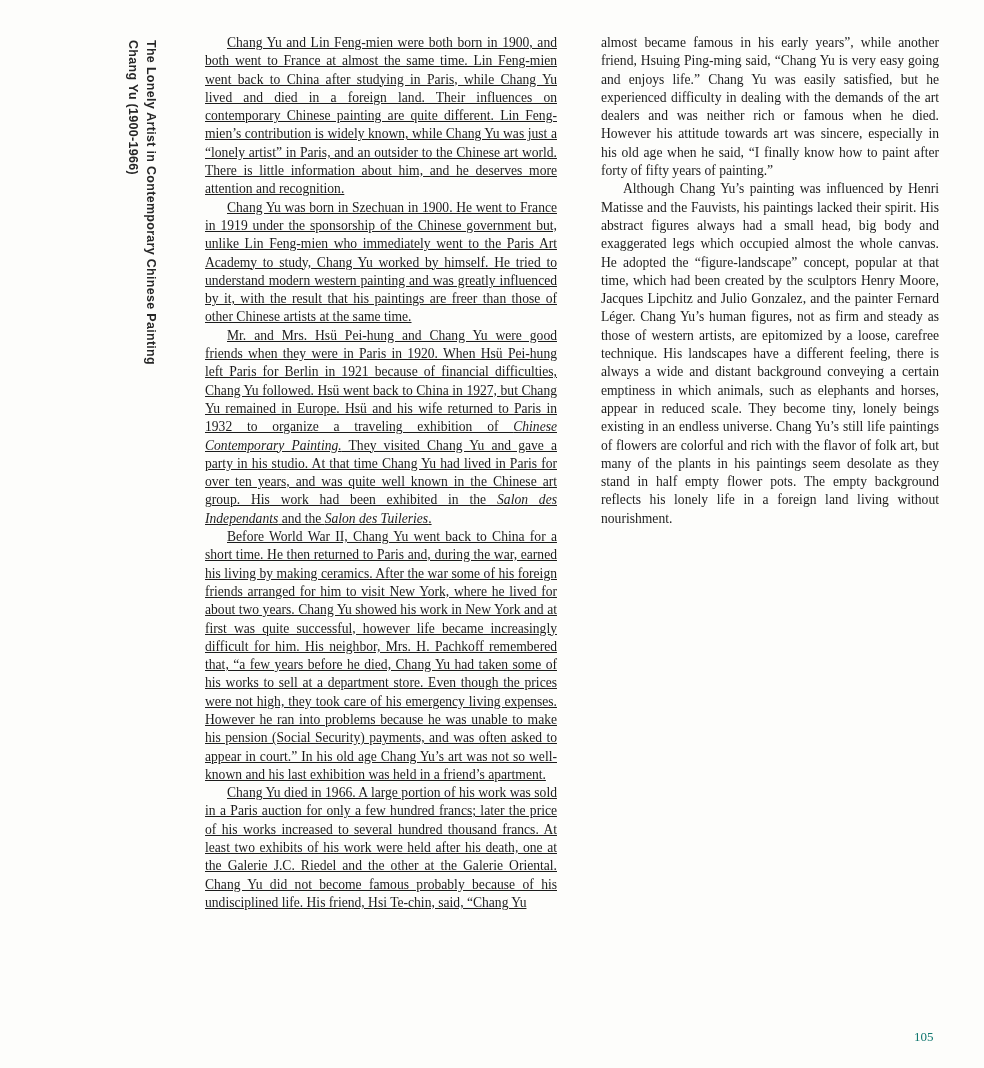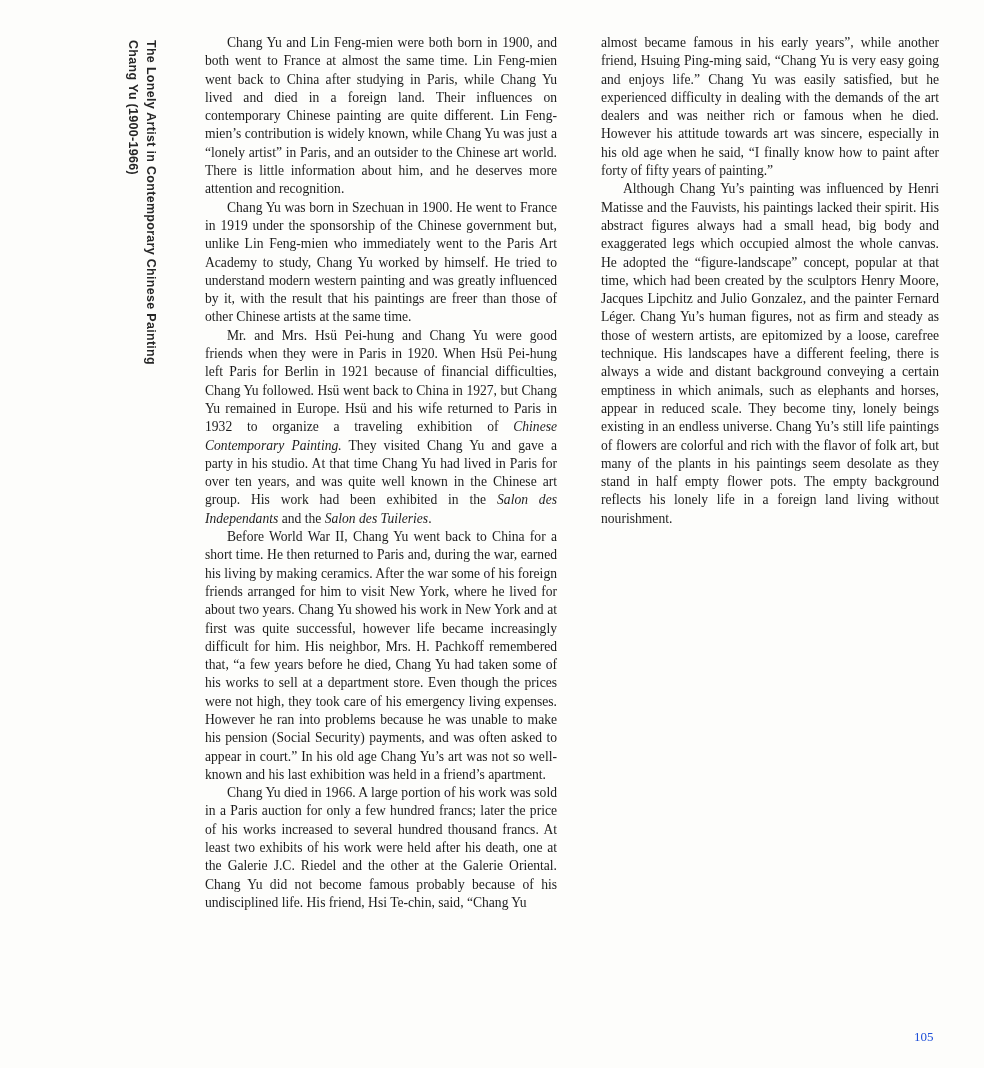--- a/index.html
+++ b/index.html
@@ -37,31 +37,31 @@
     top: 34px;
     width: 734px;
     display: flex;
     gap: 44px;
   }
   .column {
     font-size: 13.6px;
     line-height: 18.3px;
     text-align: justify;
   }
-  .column.left  { width: 352px; }
+  .column.left  { width: 352px; text-decoration: underline; }
   .column.right { width: 338px; }
   .para { margin: 0; }
   .para.indent { text-indent: 22px; }
   .it { font-style: italic; }
   .page-number {
     position: absolute;
     left: 914px;
     top: 1029px;
     font-size: 13px;
-    color: #1d4ed8;
+    color: #0f766e;
   }
 </style>
 </head>
 <body>
 
 <div class="page">
 
   <div class="vertical-header">
     <div class="vtitle">Chang Yu (1900-1966)</div>
     <div class="vsubtitle">The Lonely Artist in Contemporary Chinese Painting</div>

